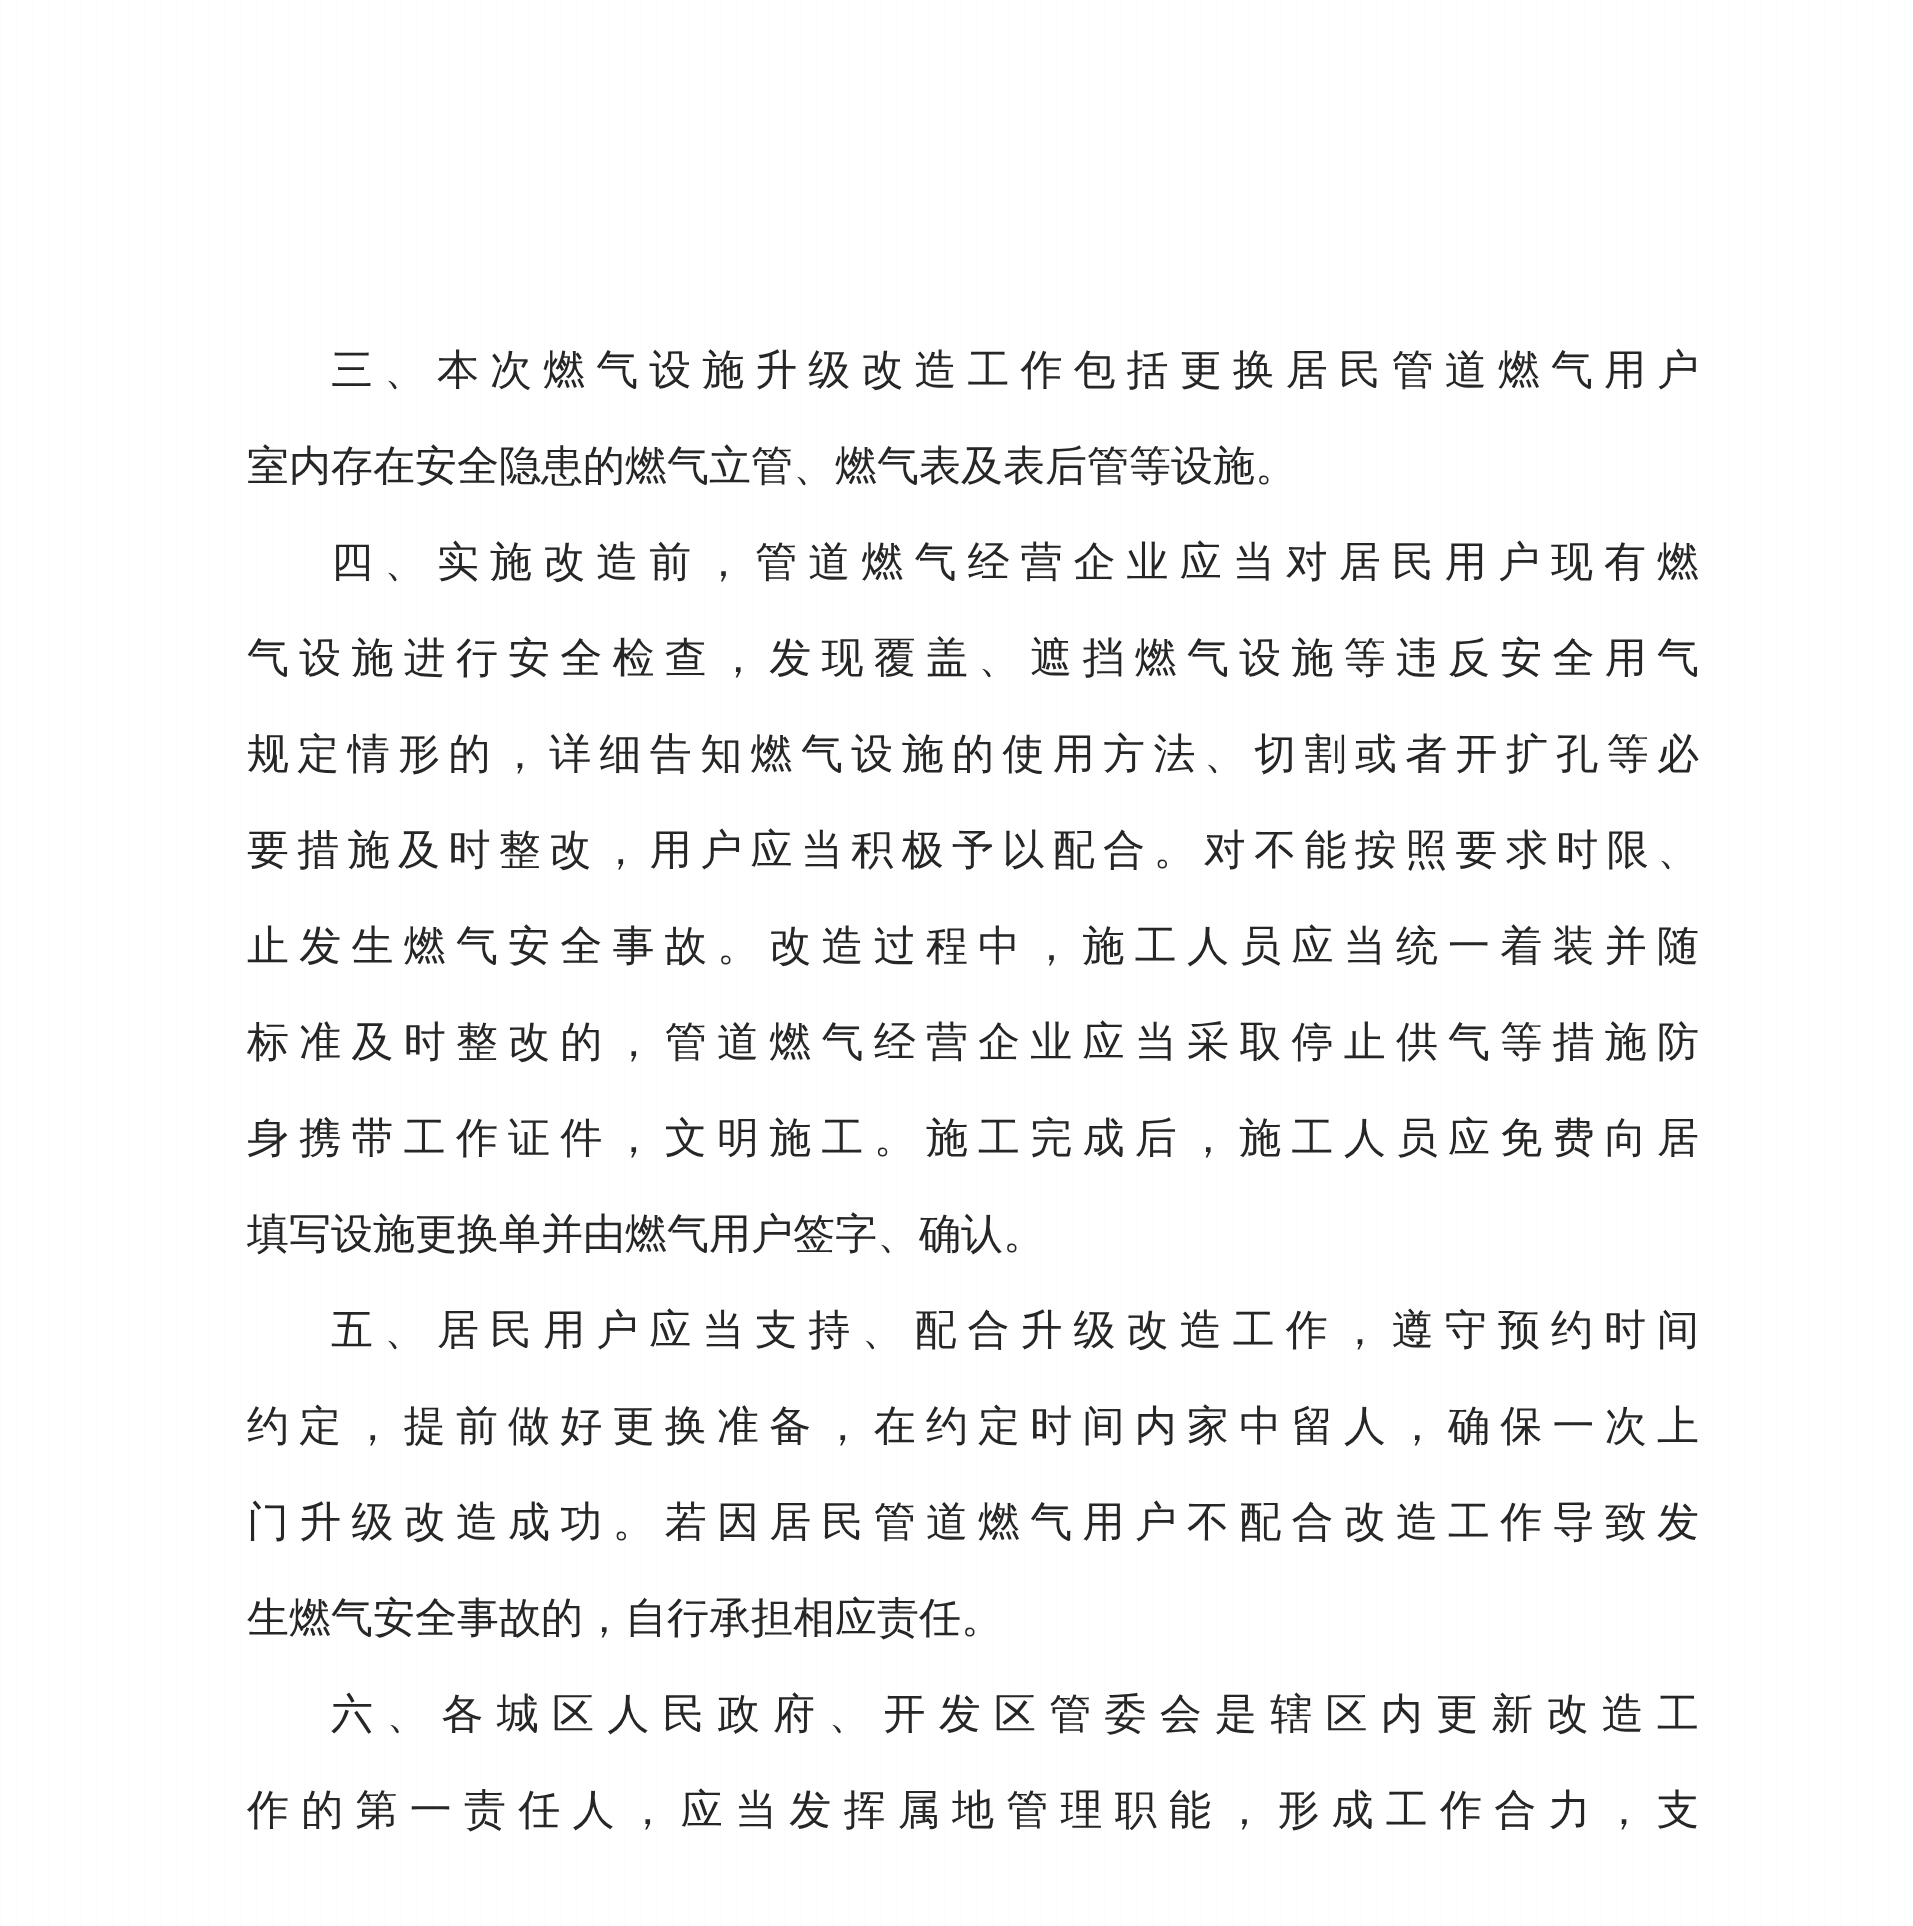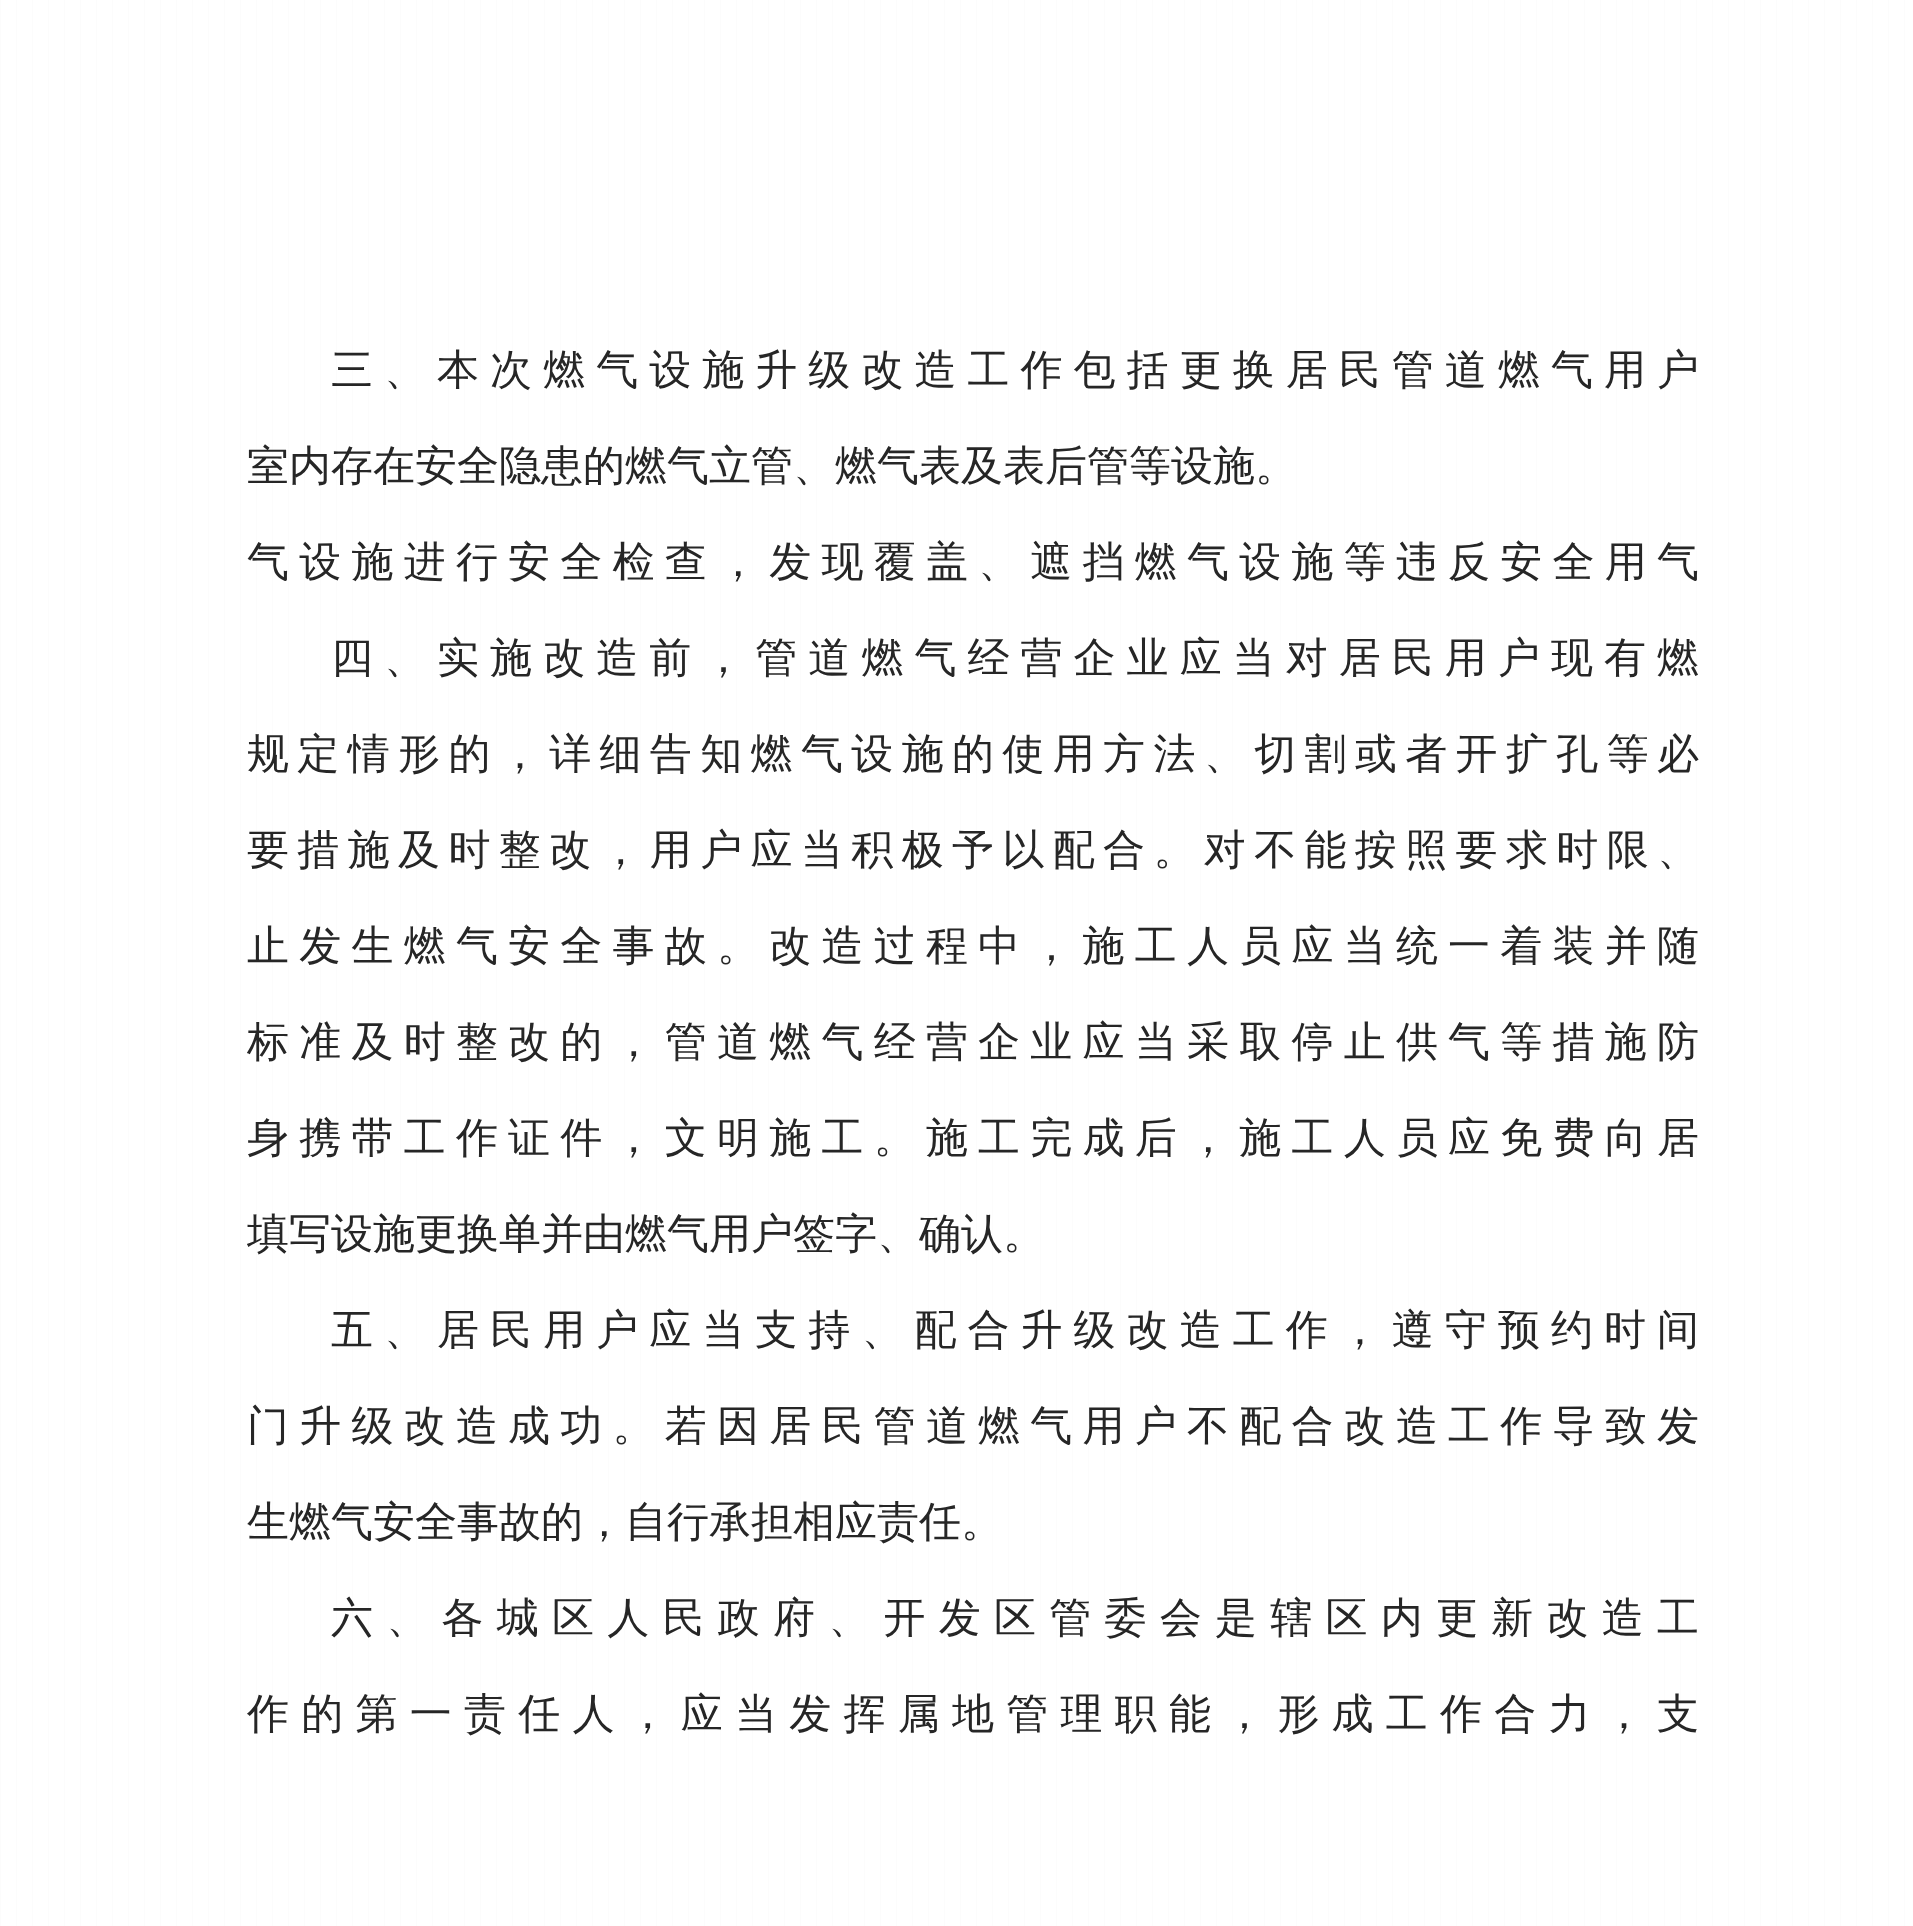--- a/index.html
+++ b/index.html
@@ -55,29 +55,30 @@
 </head>
 <body>
 
 <div class="page">
 
   <div class="scan-texture"></div>
 
   <div class="text-block">
     <div class="doc-line p-start">三、本次燃气设施升级改造工作包括更换居民管道燃气用户</div>
     <div class="doc-line p-end">室内存在安全隐患的燃气立管、燃气表及表后管等设施。</div>
+    <div class="doc-line p-start">四、实施改造前，管道燃气经营企业应当对居民用户现有燃</div>
     <div class="doc-line">气设施进行安全检查，发现覆盖、遮挡燃气设施等违反安全用气</div>
-    <div class="doc-line p-start">四、实施改造前，管道燃气经营企业应当对居民用户现有燃</div>
     <div class="doc-line">规定情形的，详细告知燃气设施的使用方法、切割或者开扩孔等必</div>
     <div class="doc-line">要措施及时整改，用户应当积极予以配合。对不能按照要求时限、</div>
     <div class="doc-line">止发生燃气安全事故。改造过程中，施工人员应当统一着装并随</div>
     <div class="doc-line">标准及时整改的，管道燃气经营企业应当采取停止供气等措施防</div>
     <div class="doc-line">身携带工作证件，文明施工。施工完成后，施工人员应免费向居</div>
     <div class="doc-line p-end">填写设施更换单并由燃气用户签字、确认。</div>
     <div class="doc-line p-start">五、居民用户应当支持、配合升级改造工作，遵守预约时间</div>
+    <div class="doc-line">约定，提前做好更换准备，在约定时间内家中留人，确保一次上</div>
     <div class="doc-line">门升级改造成功。若因居民管道燃气用户不配合改造工作导致发</div>
     <div class="doc-line p-end">生燃气安全事故的，自行承担相应责任。</div>
     <div class="doc-line p-start">六、各城区人民政府、开发区管委会是辖区内更新改造工</div>
     <div class="doc-line">作的第一责任人，应当发挥属地管理职能，形成工作合力，支</div>
 
   </div>
 
 </div>
 
 

